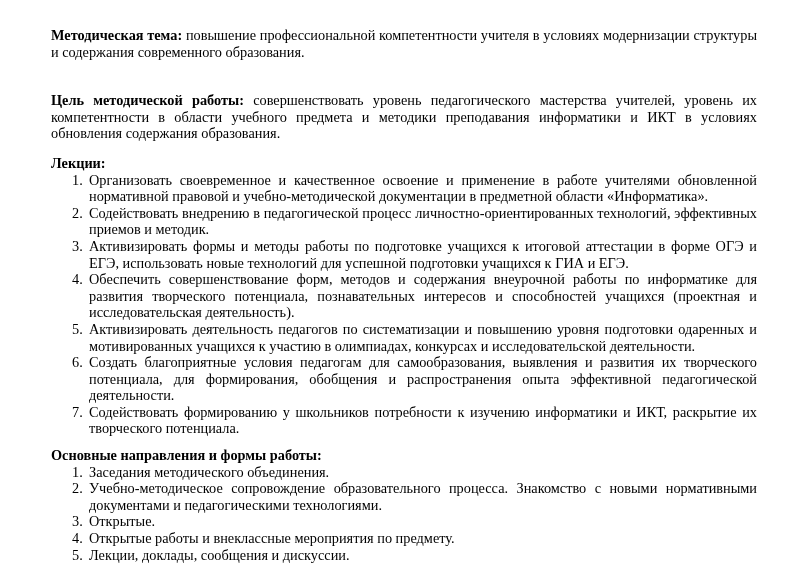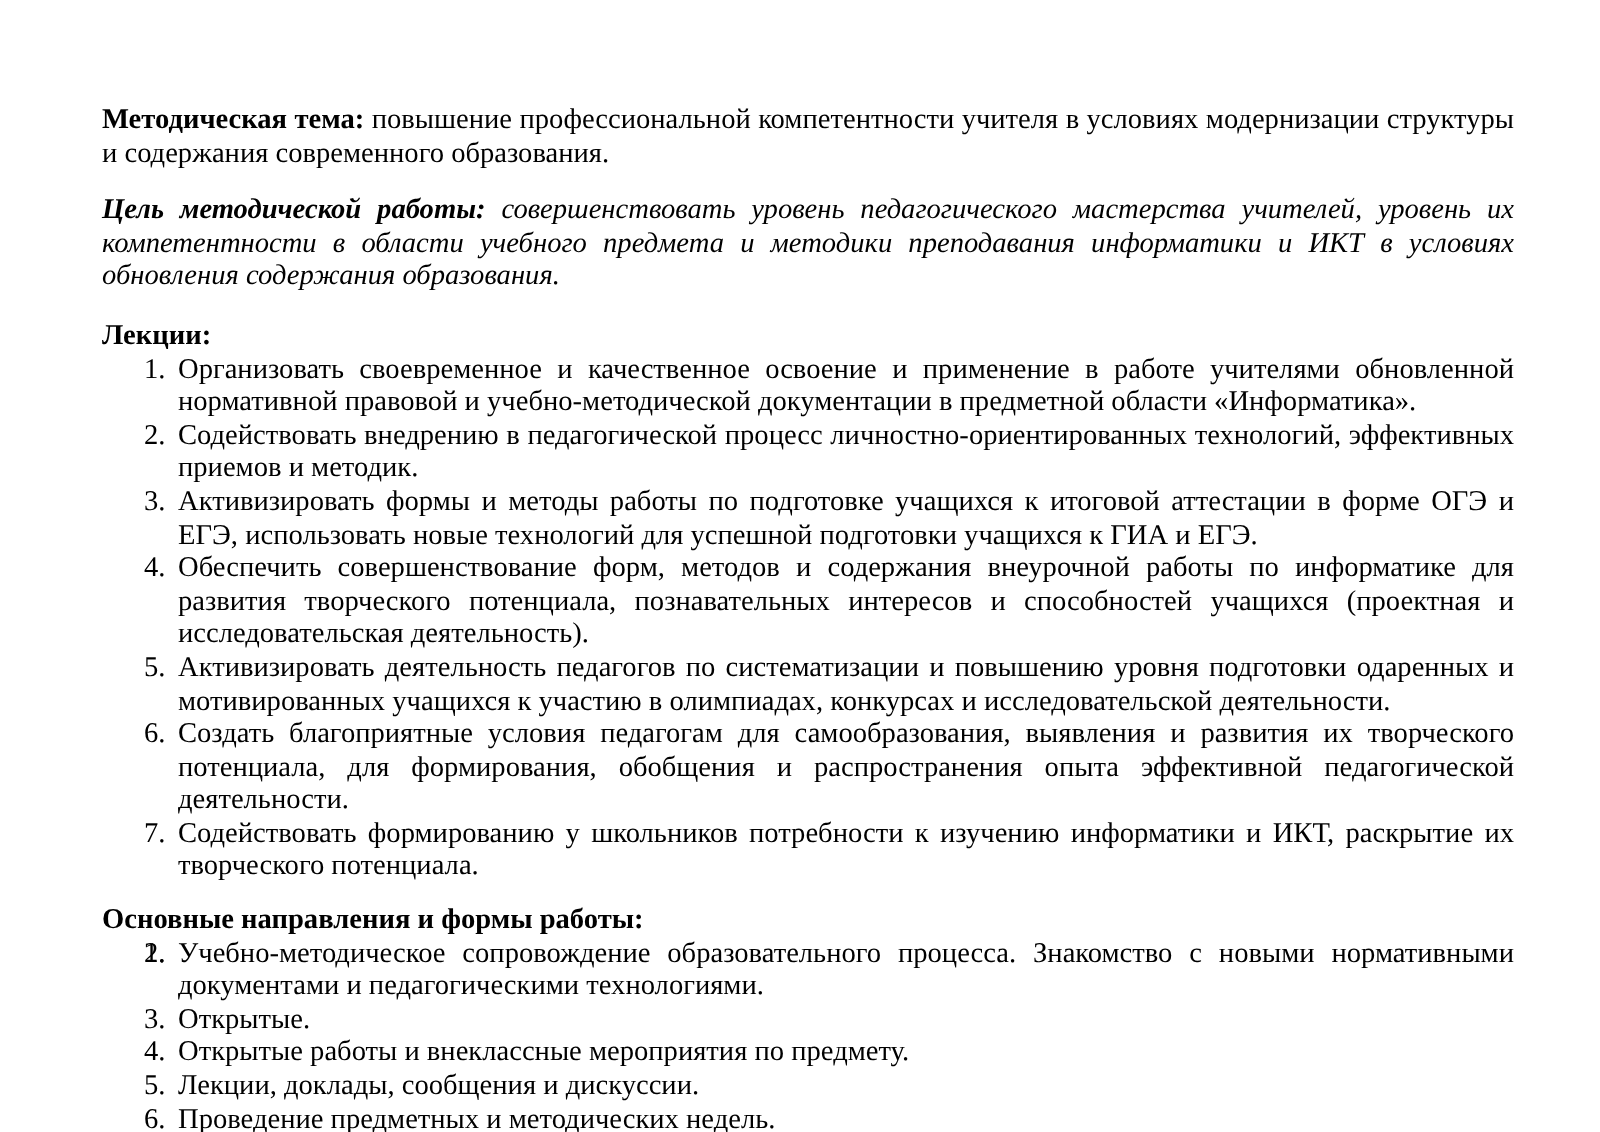--- a/index.html
+++ b/index.html
@@ -6,30 +6,30 @@
   body {
     width: 800px;
     height: 566px;
     background: #ffffff;
     overflow: hidden;
   }
   .page {
     box-sizing: border-box;
     width: 800px;
     height: 566px;
-    padding: 52px 43px 0 51px;
+    padding: 27px 43px 0 51px;
     font-family: "Liberation Serif", "DejaVu Serif", serif;
     font-size: 14.3px;
     line-height: 16.6px;
     color: #000000;
     background: #ffffff;
   }
   p { margin: 0; text-align: justify; }
   b { font-weight: bold; }
-  .para-gap   { margin-top: 12px; font-style: italic; }
+  .para-gap   { margin-top: 32px; }
   .head-gap   { margin-top: 13px; }
   .head-gap2  { margin-top: 10px; }
   ol { list-style: none; margin: 0; padding: 0; }
   li {
     position: relative;
     padding-left: 38px;
     text-align: justify;
   }
   li .num {
     position: absolute;
@@ -55,21 +55,21 @@
     <li><span class="num">3.</span><span>Активизировать формы и методы работы по подготовке учащихся к итоговой аттестации в форме ОГЭ и ЕГЭ, использовать новые технологий для успешной подготовки учащихся к ГИА и ЕГЭ.</span></li>
     <li><span class="num">4.</span><span>Обеспечить совершенствование форм, методов и содержания внеурочной работы по информатике для развития творческого потенциала, познавательных интересов и способностей учащихся (проектная и исследовательская деятельность).</span></li>
     <li><span class="num">5.</span><span>Активизировать деятельность педагогов по систематизации и повышению уровня подготовки одаренных и мотивированных учащихся к участию в олимпиадах, конкурсах и исследовательской деятельности.</span></li>
     <li><span class="num">6.</span><span>Создать благоприятные условия педагогам для самообразования, выявления и развития их творческого потенциала, для формирования, обобщения и распространения опыта эффективной педагогической деятельности.</span></li>
     <li><span class="num">7.</span><span>Содействовать формированию у школьников потребности к изучению информатики и ИКТ, раскрытие их творческого потенциала.</span></li>
   </ol>
 
   <p class="head-gap2"><b>Основные направления и формы работы:</b></p>
 
   <ol>
-    <li><span class="num">1.</span></li>
+    <li><span class="num">1.</span><span>Заседания методического объединения.</span></li>
     <li><span class="num">2.</span><span>Учебно-методическое сопровождение образовательного процесса. Знакомство с новыми нормативными документами и педагогическими технологиями.</span></li>
     <li><span class="num">3.</span><span>Открытые.</span></li>
     <li><span class="num">4.</span><span>Открытые работы и внеклассные мероприятия по предмету.</span></li>
     <li><span class="num">5.</span><span>Лекции, доклады, сообщения и дискуссии.</span></li>
     <li><span class="num">6.</span><span>Проведение предметных и методических недель.</span></li>
   </ol>
 
 </div>
 
 </body></html>

